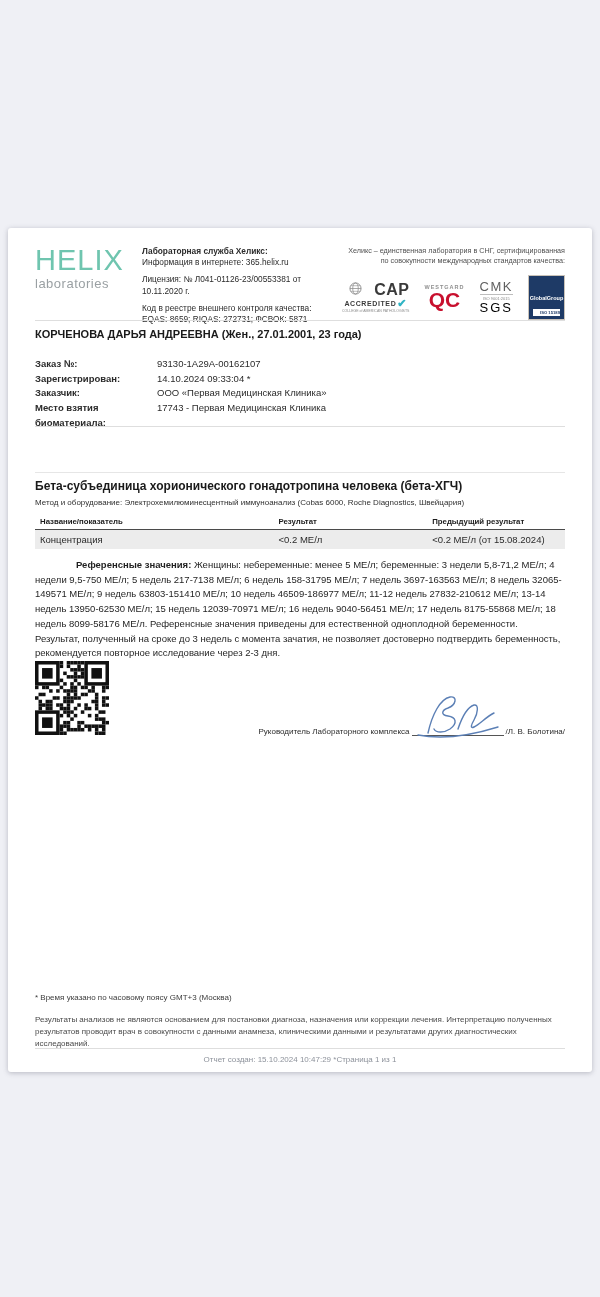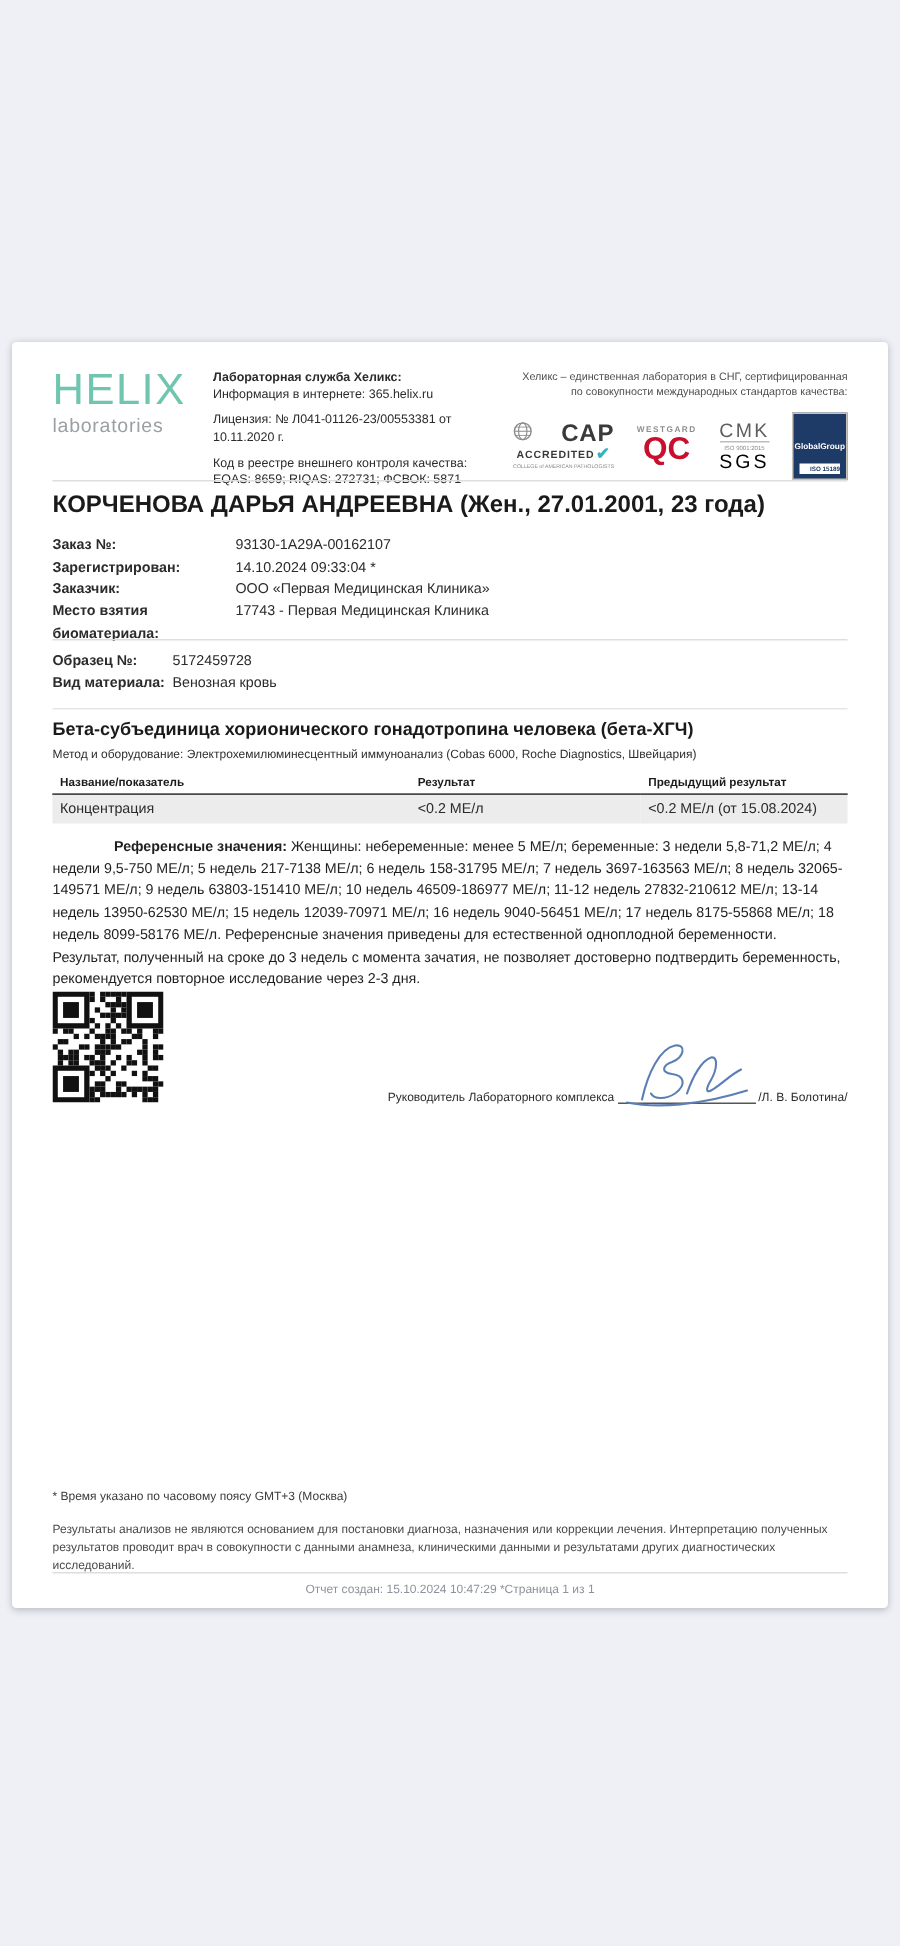--- a/index.html
+++ b/index.html
@@ -15,36 +15,36 @@
   .logo-block { width:97px; }
   .logo-title { font-size:29px; font-weight:500; letter-spacing:1px; color:#6fc5af; line-height:1; }
   .logo-sub { font-size:13px; color:#9aa0a3; letter-spacing:.5px; margin-top:1px; }
   .lab-info { margin-left:10px; width:200px; font-size:8.3px; line-height:1.35; color:#2b2b2b; }
   .lab-info .b { font-weight:bold; }
   .gap6 { height:6px; }
   .header-right { flex:1; text-align:right; }
   .cert-note { font-size:7.2px; color:#4f4f4f; line-height:1.45; }
   .certs { margin-top:8px; display:flex; justify-content:flex-end; align-items:center; gap:15px; }
   .cert { text-align:center; }
-  .cap-row { display:flex; align-items:center; gap:12px; justify-content:space-between; }
+  .cap-row { display:flex; align-items:center; gap:12px; justify-content:flex-end; }
   .cap-title { font-size:16px; font-weight:bold; color:#3a3a3a; letter-spacing:.5px; }
   .cap-sub { font-size:7px; font-weight:bold; color:#3a3a3a; letter-spacing:.6px; display:flex; align-items:center; gap:1px; justify-content:center; }
   .cap-check { color:#2fb4c4; font-size:11px; font-weight:bold; line-height:.8; }
   .cap-fine { font-size:3.5px; color:#8a8a8a; margin-top:1px; }
   .qc-top { font-size:5.5px; color:#8f8f8f; letter-spacing:1px; font-weight:bold; }
   .qc-main { font-size:21px; font-weight:800; color:#c8102e; line-height:.95; }
   .cmk-1 { font-size:13px; color:#5f5f5f; letter-spacing:1.5px; line-height:1; }
   .cmk-2 { font-size:4px; color:#8a8a8a; border-top:1px solid #bdbdbd; padding-top:1px; margin-top:1px; }
   .cmk-3 { font-size:13px; color:#000000; letter-spacing:2px; line-height:1.1; }
   .gcert { width:37px; height:45px; background:#1e3a66; border:1px solid #c9c2b8; display:flex; flex-direction:column; justify-content:flex-end; align-items:center; padding:3px; }
   .gcert-t { font-size:5.5px; color:#ffffff; font-weight:bold; margin-bottom:8px; }
   .gcert-band { background:#ffffff; width:27px; font-size:4.2px; color:#1e3a66; font-weight:bold; padding:1px 0; }
 
   
-  .patient { top:100px; font-size:16px; font-weight:bold; color:#1a1a1a; }
+  .patient { top:100px; font-size:11px; font-weight:bold; color:#1a1a1a; }
   .order { top:129px; font-size:9.5px; line-height:1.55; }
   .order .row { display:flex; }
   .order .lbl { width:122px; font-weight:bold; }
   .d2 { top:198px; }
   .sample { top:206px; display:flex; font-size:9.5px; line-height:1.55; }
   .sample .col-l { flex:1; }
   .sample .col-r { width:218px; }
   .sample .row { display:flex; }
   .sample .col-l .lbl { width:80px; font-weight:bold; }
   .sample .col-r .lbl { width:100px; font-weight:bold; }
@@ -153,30 +153,20 @@
       </div>
     <div class="row">
         <span class="lbl">Место взятия биоматериала:</span>
         <span>17743 - Первая Медицинская Клиника</span>
       </div>
   </div>
 
   <div class="abs divider d2"></div>
 
   <div class="abs sample">
-    <div class="col-l">
-      <div class="row">
-          <span class="lbl">Образец №:</span>
-          <span>5172459728</span>
-        </div>
-      <div class="row">
-          <span class="lbl">Вид материала:</span>
-          <span>Венозная кровь</span>
-        </div>
-    </div>
   </div>
 
   <div class="abs divider d3"></div>
 
   <div class="abs test">
     <div class="test-title">Бета-субъединица хорионического гонадотропина человека (бета-ХГЧ)</div>
     <div class="test-method">Метод и оборудование: Электрохемилюминесцентный иммуноанализ (Cobas 6000, Roche Diagnostics, Швейцария)</div>
     <table class="results">
       <thead>
         <tr>

